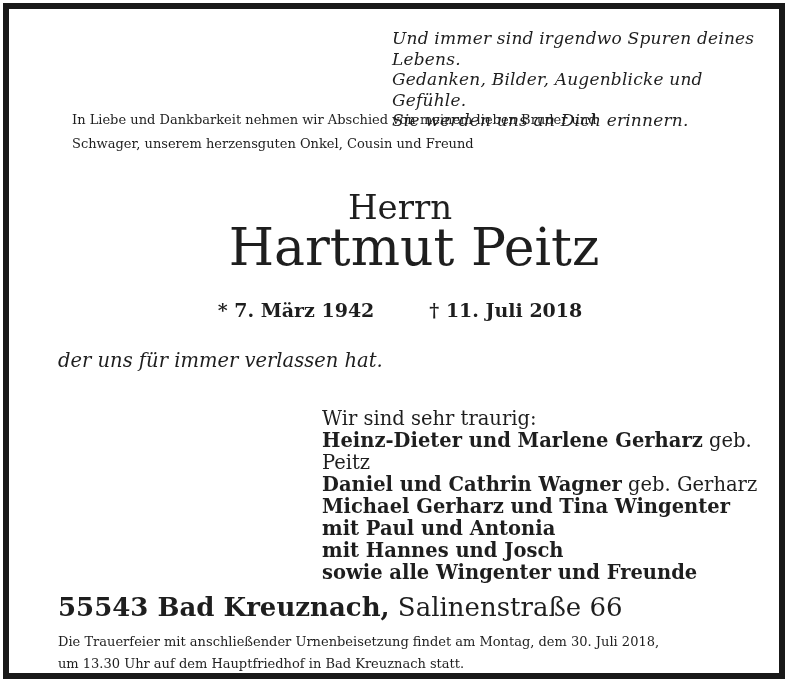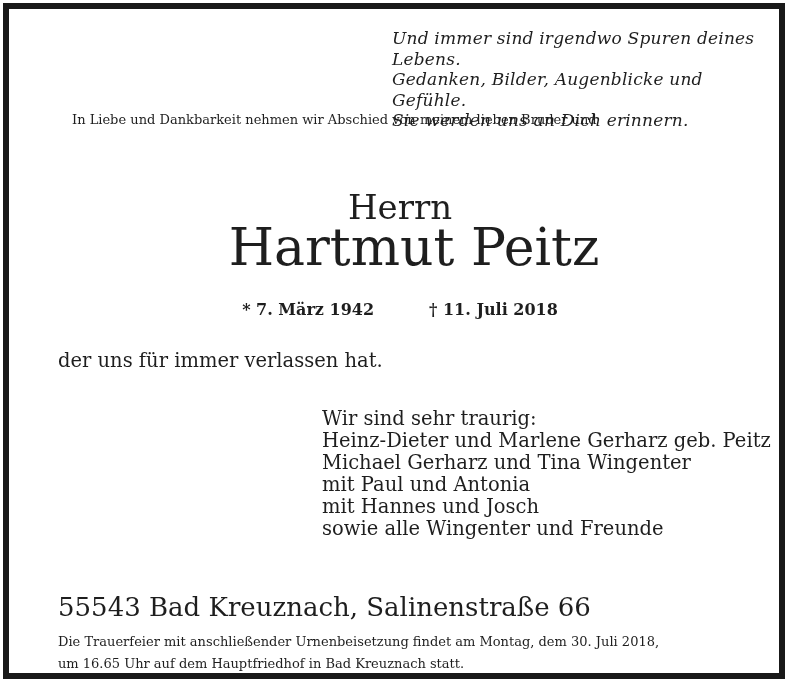--- a/index.html
+++ b/index.html
@@ -28,69 +28,71 @@
   }
   .intro {
     left: 63px; top: 99px;
     font-size: 13px; line-height: 24px;
   }
   .center-line { left: 0; width: 782px; text-align: center; }
   .salutation { top: 180px; font-size: 34px; line-height: 36px; }
   .deceased-name { top: 210px; font-size: 52px; line-height: 56px; padding-left: 28px; }
   .dates {
     top: 289px; display: flex; justify-content: center; column-gap: 55px;
-    font-size: 16px; font-weight: bold; line-height: 24px;
+    font-size: 19px; font-weight: bold; line-height: 24px;
   }
-  .closing { left: 49px; top: 340px; font-size: 19.5px; line-height: 24px; }
+  .closing { left: 49px; top: 340px; font-size: 19.5px; line-height: 24px; font-style: italic; }
 
   .mourners { left: 313px; top: 399px; font-size: 19.5px; line-height: 22px; }
-  .mourners .b, .address .b { font-weight: normal; }
+  .mourners .b, .address .b { font-weight: bold; }
   .mourner-line { font-weight: bold; }
   .mourner-line .n { font-weight: normal; }
 
   .address { left: 49px; top: 583px; font-size: 26px; }
   .funeral { left: 49px; top: 622px; font-size: 13px; line-height: 21.5px; }
 </style>
 </head>
 <body>
 
 <div class="page">
   <div class="frame">
 
     <div class="abs epigraph">
       <div>Und immer sind irgendwo Spuren deines Lebens.</div>
       <div>Gedanken, Bilder, Augenblicke und Gefühle.</div>
       <div>Sie werden uns an Dich erinnern.</div>
     </div>
 
     <div class="abs intro">
       <div>In Liebe und Dankbarkeit nehmen wir Abschied von meinem lieben Bruder und</div>
+      <div>Schwager, unserem herzensguten Onkel, Cousin und Freund</div>
     </div>
 
     <div class="abs center-line salutation">Herrn</div>
 
     <div class="abs center-line deceased-name">Hartmut Peitz</div>
 
     <div class="abs center-line dates">
       <span>* 7. März 1942</span>
       <span>† 11. Juli 2018</span>
     </div>
 
     <div class="abs closing">der uns für immer verlassen hat.</div>
 
     <div class="abs mourners">
       <div>Wir sind sehr traurig:</div>
       <div class="mourner-line"><span class="b">Heinz-Dieter und Marlene Gerharz</span><span class="n"> geb. Peitz</span></div>
+      <div class="mourner-line"><span class="b">Daniel und Cathrin Wagner</span><span class="n"> geb. Gerharz</span></div>
       <div class="mourner-line"><span class="b">Michael Gerharz und Tina Wingenter</span><span class="n"></span></div>
       <div class="mourner-line"><span class="b">mit Paul und Antonia</span><span class="n"></span></div>
       <div class="mourner-line"><span class="b">mit Hannes und Josch</span><span class="n"></span></div>
       <div class="mourner-line"><span class="b">sowie alle Wingenter und Freunde</span><span class="n"></span></div>
     </div>
 
     <div class="abs address"><span class="b">55543 Bad Kreuznach,</span><span> Salinenstraße 66</span></div>
 
     <div class="abs funeral">
       <div>Die Trauerfeier mit anschließender Urnenbeisetzung findet am Montag, dem 30. Juli 2018,</div>
-      <div>um 16.65 Uhr auf dem Hauptfriedhof in Bad Kreuznach statt.</div>
+      <div>um 13.30 Uhr auf dem Hauptfriedhof in Bad Kreuznach statt.</div>
     </div>
 
   </div>
 </div>
 
 </body></html>

